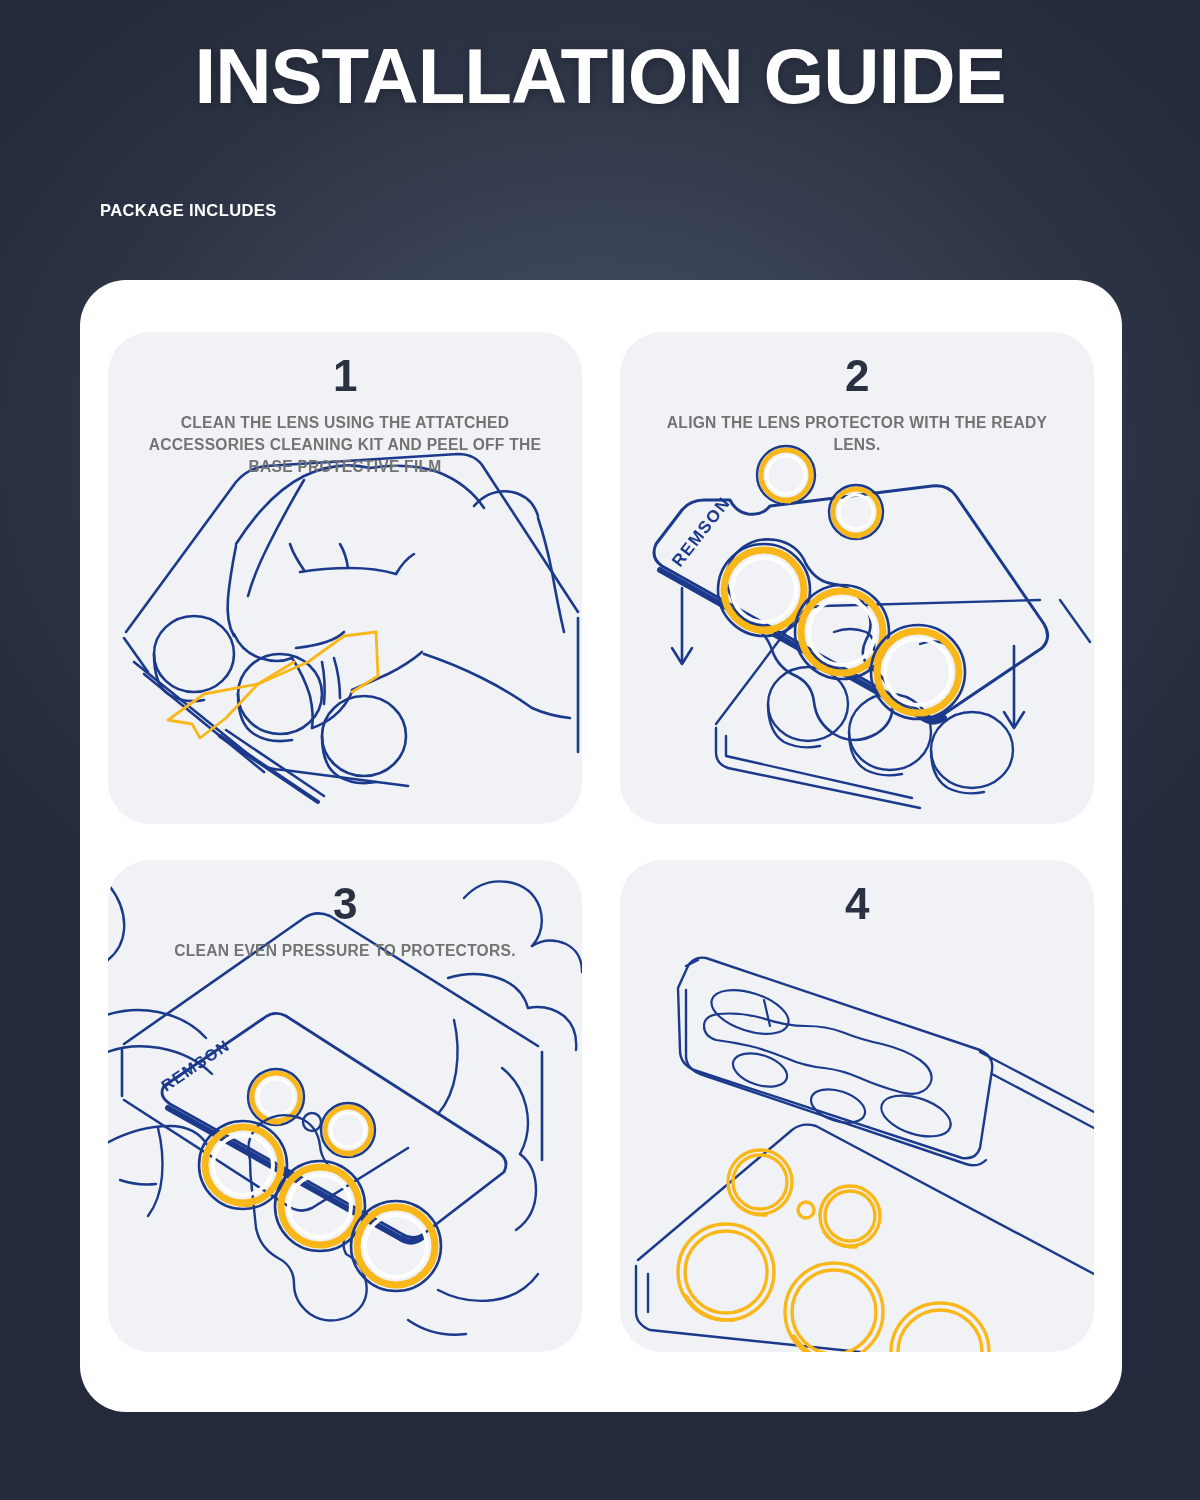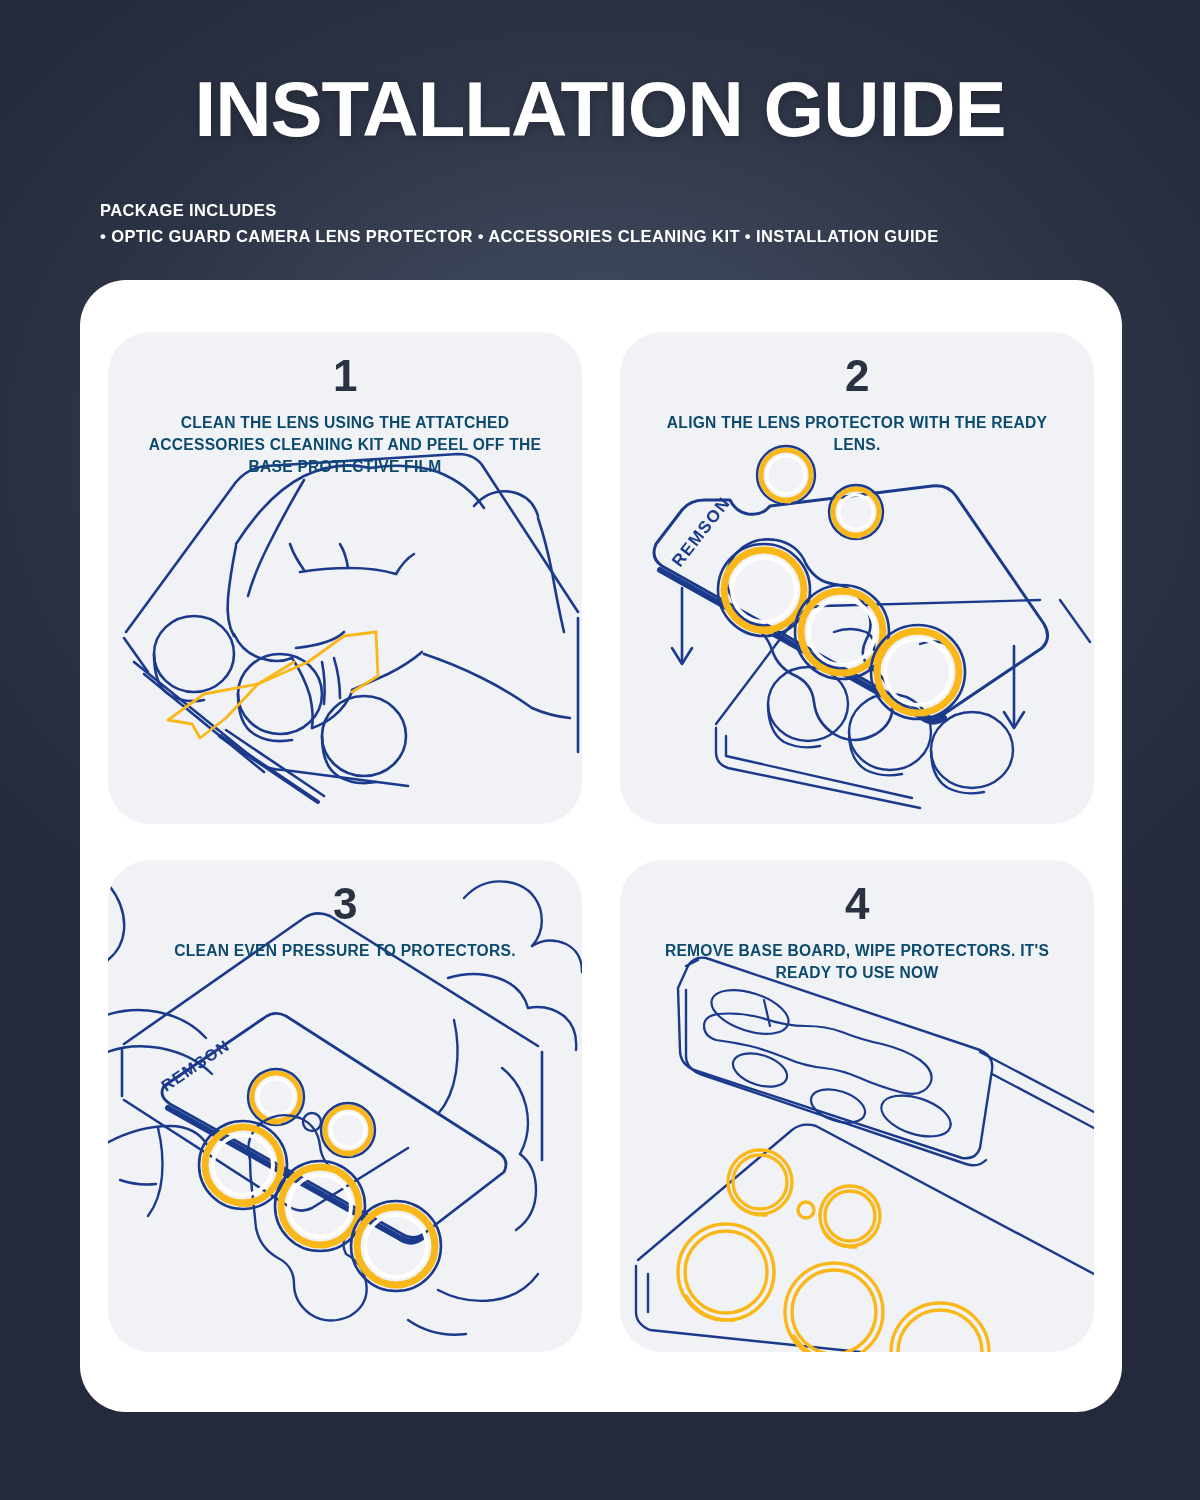--- a/index.html
+++ b/index.html
@@ -22,21 +22,21 @@
   
   .header { position:absolute; left:0; top:0; width:1200px; }
 
   .title {
     text-align:center;
     color:#FFFFFF;
     font-size:78px;
     font-weight:bold;
     letter-spacing:-1px;
     line-height:1;
-    padding-top:70px;
+    padding-top:37px;
     text-shadow:0 2px 10px rgba(0,0,0,.25);
   }
 
   .pkg {
     position:absolute;
     left:100px; top:198px;
     color:#FFFFFF;
     font-size:16.5px;
     font-weight:bold;
     letter-spacing:.4px;
@@ -79,40 +79,39 @@
     font-size:44px;
     font-weight:bold;
     line-height:1;
     letter-spacing:-.5px;
   }
 
   .step-text {
     position:absolute;
     left:28px; right:28px; top:80px;
     text-align:center;
-    color:#0c4a6e;
+    color:#737373;
     font-size:15.6px;
     font-weight:bold;
     letter-spacing:.25px;
     line-height:1.42;
   }
 
   .art { position:absolute; left:0; top:0; width:100%; height:100%; }
   .art svg { width:100%; height:100%; display:block; }
 </style>
 </head>
 <body>
 
 <div id="page">
 
   <div class="header">
     <div class="title">INSTALLATION GUIDE</div>
     <div class="pkg">
       <div>PACKAGE INCLUDES</div>
-      <div class="pkg-line2">• OPTIC GUARD CAMERA LENS PROTECTOR • ACCESSORIES CLEANING KIT • INSTALLATION GUIDE</div>
     </div>
   </div>
 
   <div class="card">
     <div class="grid">
 
       <div class="panel">
         <div class="art">
           <svg viewBox="0 0 474 492" preserveAspectRatio="xMidYMid meet" fill="none" stroke="#1B3A8C" stroke-width="2.6" stroke-linecap="round" stroke-linejoin="round">
 
@@ -402,18 +401,17 @@
               <circle cx="214" cy="452" r="49"></circle>
               <circle cx="214" cy="452" r="42"></circle>
               <path d="M 174 476 Q 190 502 222 500"></path>
 
               <circle cx="320" cy="492" r="49"></circle>
               <circle cx="320" cy="492" r="42"></circle>
             </g>
           </svg>
         </div>
         <div class="step-num">4</div>
-        <div class="step-text">REMOVE BASE BOARD, WIPE PROTECTORS. IT'S READY TO USE NOW</div>
       </div>
 
     </div>
   </div>
 </div>
 
 </body></html>

